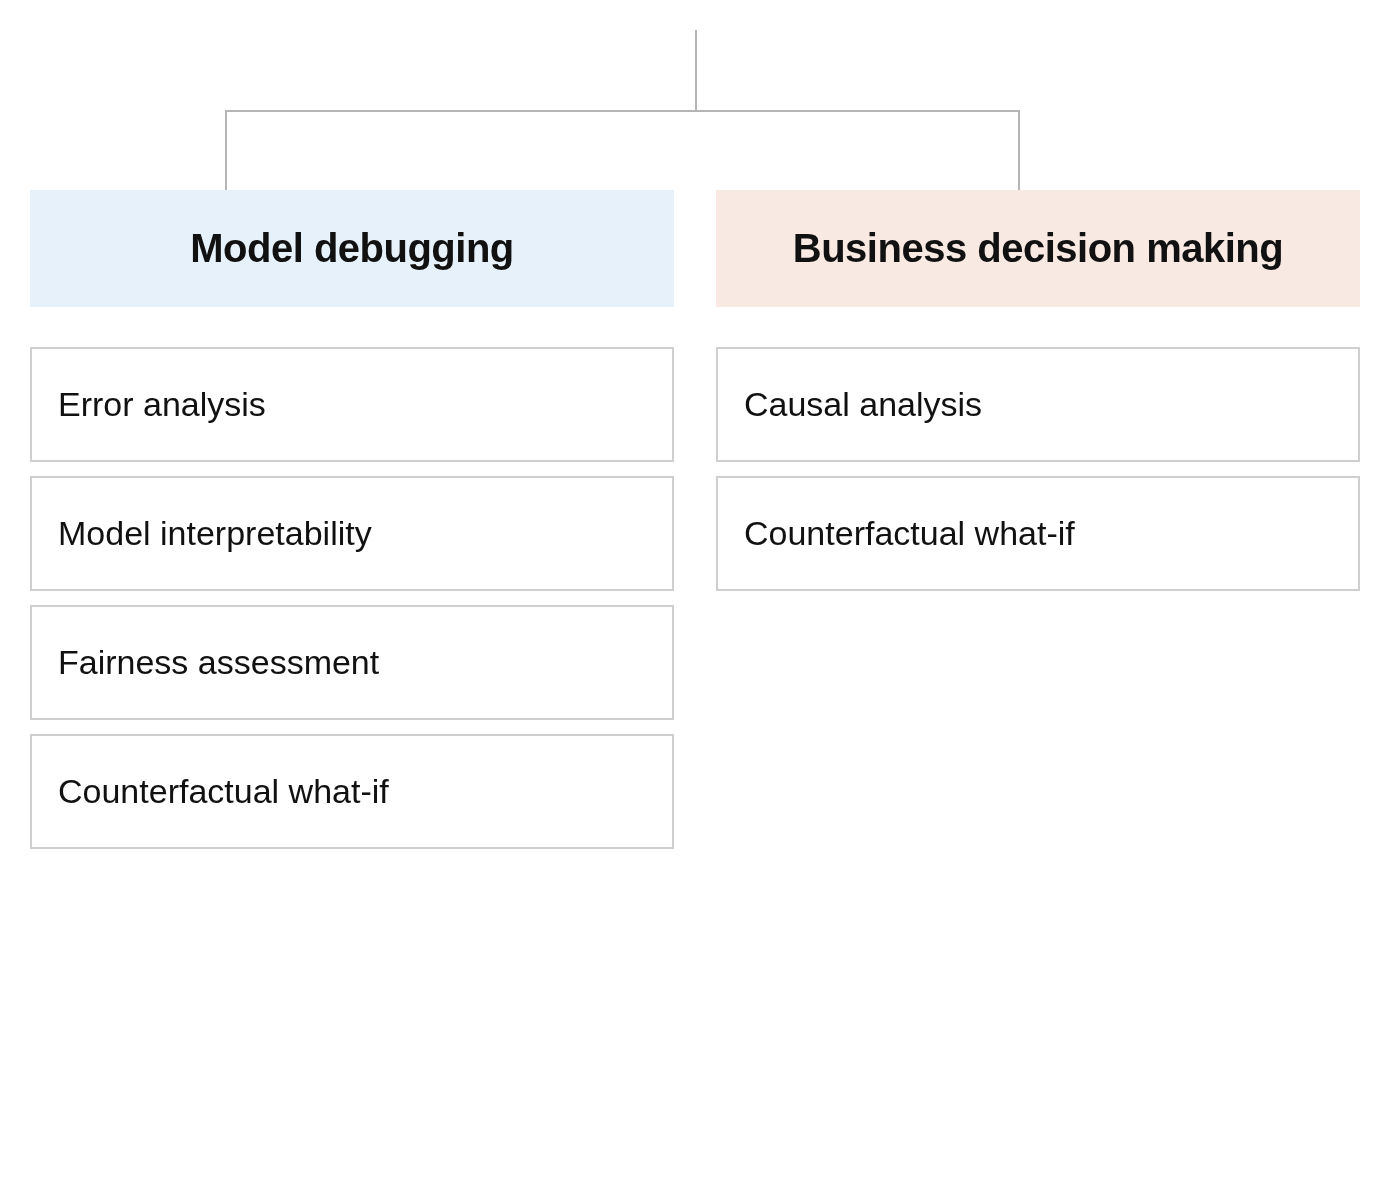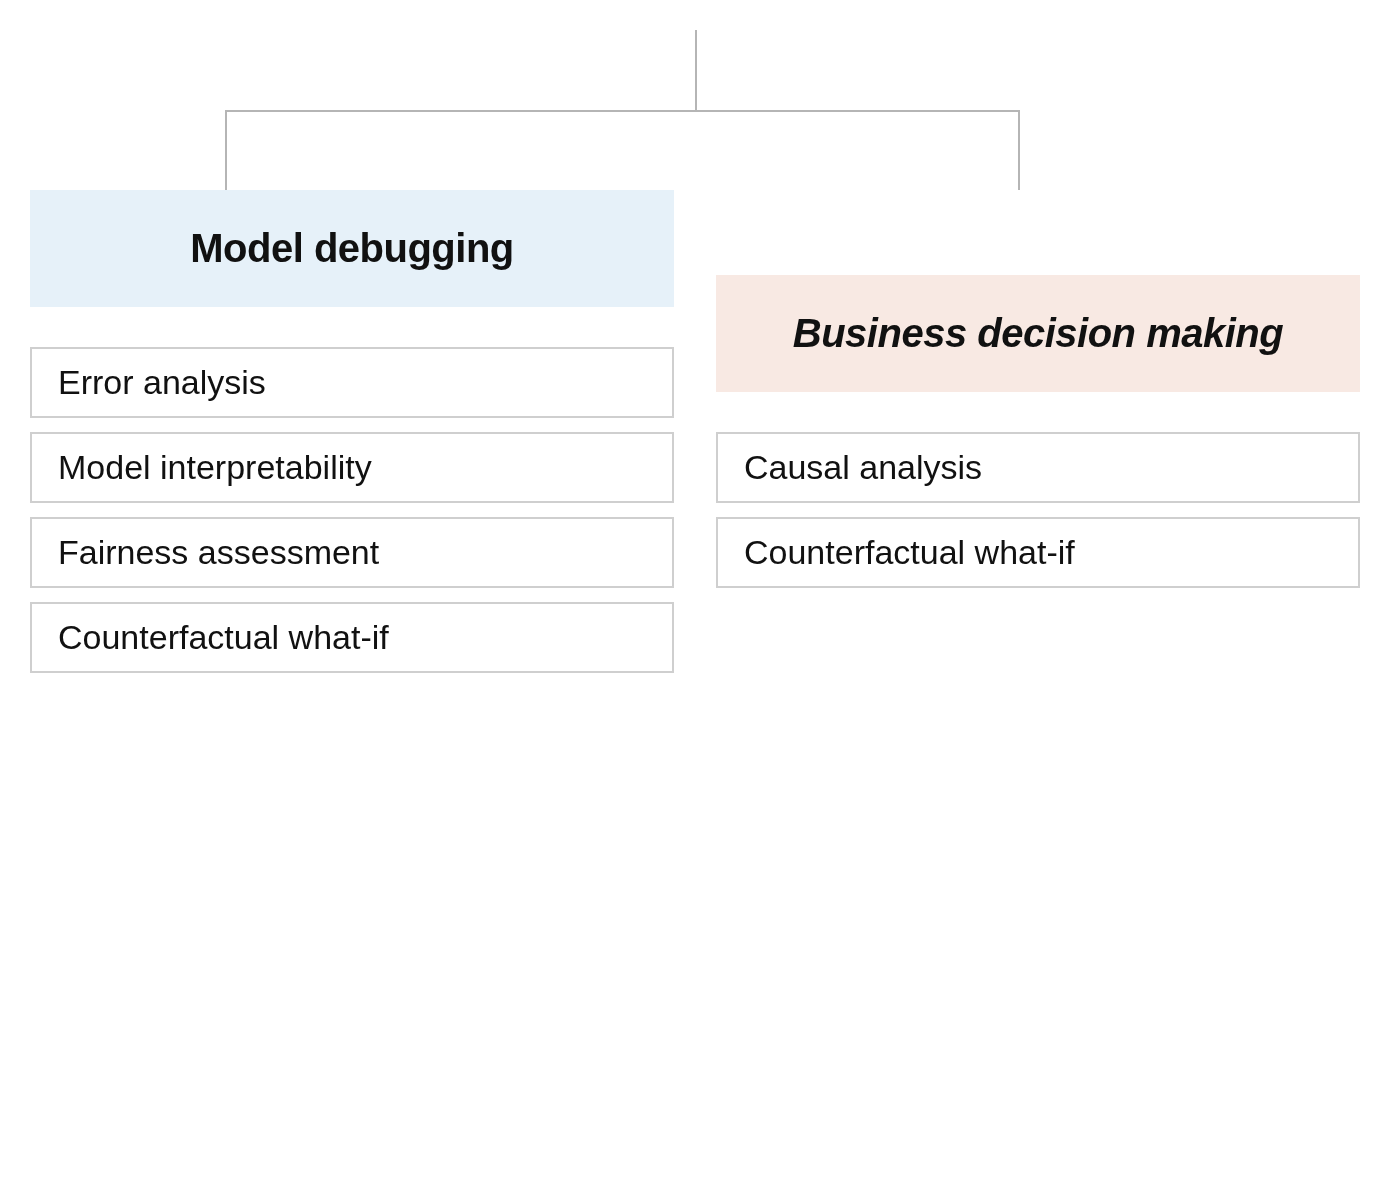--- a/index.html
+++ b/index.html
@@ -55,47 +55,47 @@
     position: absolute;
     top: 80px;
     right: 340px;
     width: 0;
     height: 80px;
     border-left: 2px solid #b5b5b5;
   }
   .cols {
     display: flex;
     gap: 42px;
-    align-items: center;
+    align-items: flex-start;
   }
   .col {
     flex: 1;
     display: flex;
     flex-direction: column;
   }
   .cat-title {
     font-weight: 700;
     font-size: 40px;
     text-align: center;
     padding: 36px 20px;
     letter-spacing: -0.5px;
     margin-bottom: 40px;
   }
   .cat-blue { background: #e6f1f9; }
-  .cat-pink { background: #f8e9e3; font-style: italic; }
+  .cat-pink { background: #f8e9e3; }
   .items {
     display: flex;
     flex-direction: column;
     gap: 14px;
   }
   .item {
     border: 2px solid #cfcfcf;
     background: #ffffff;
     font-size: 34px;
-    padding: 14px 26px;
+    padding: 36px 26px;
     font-weight: 400;
   }
 </style>
 </head>
 <body>
 
 <div class="wrap">
 
 
   <div class="connector-zone">

